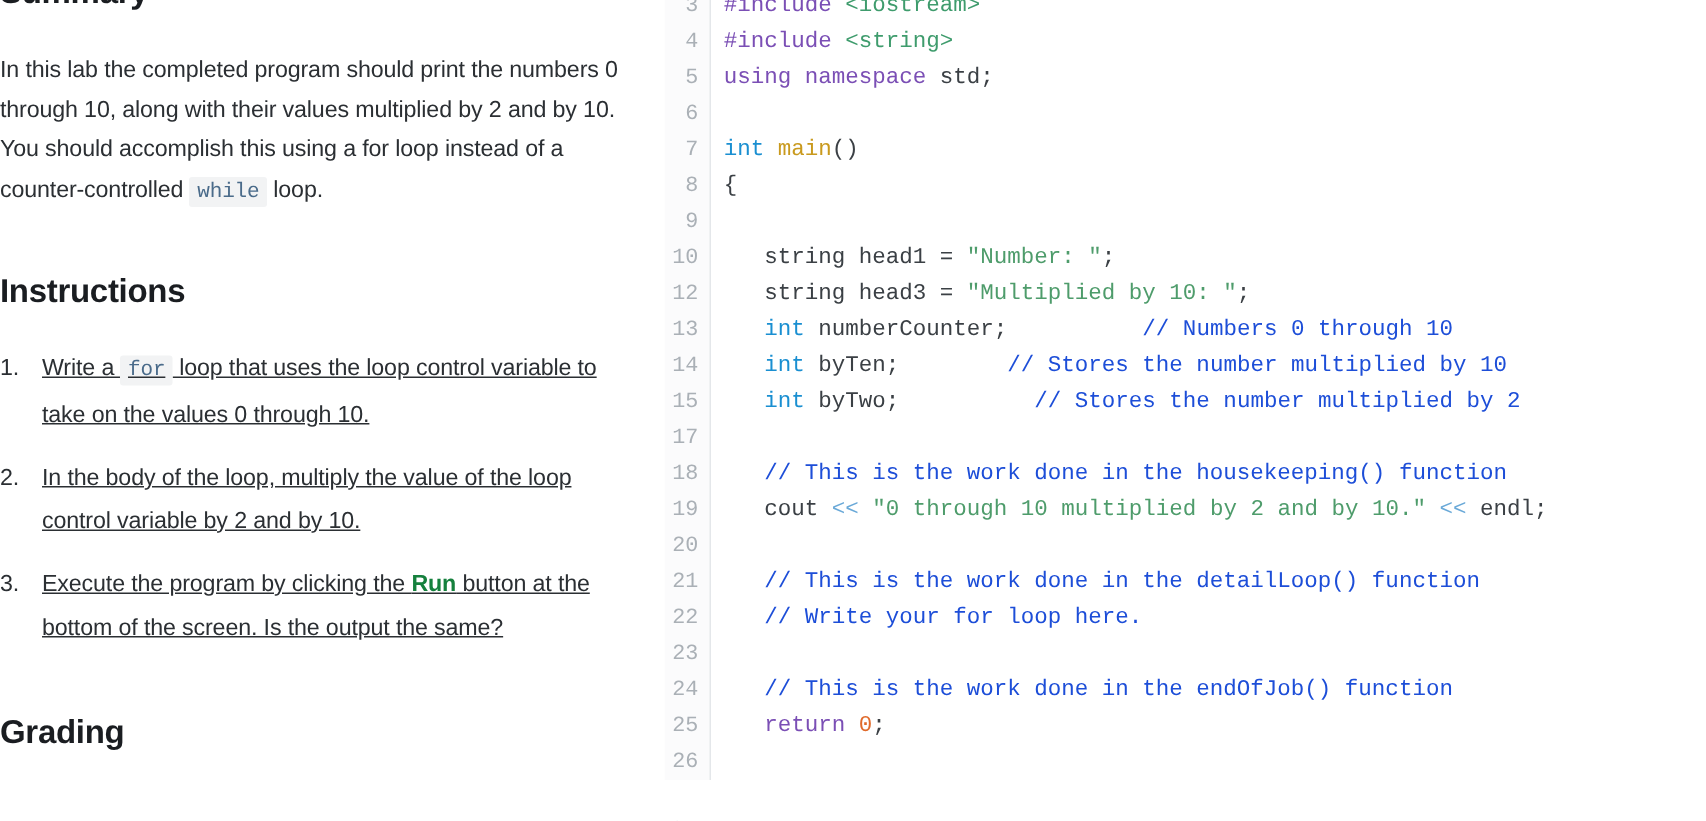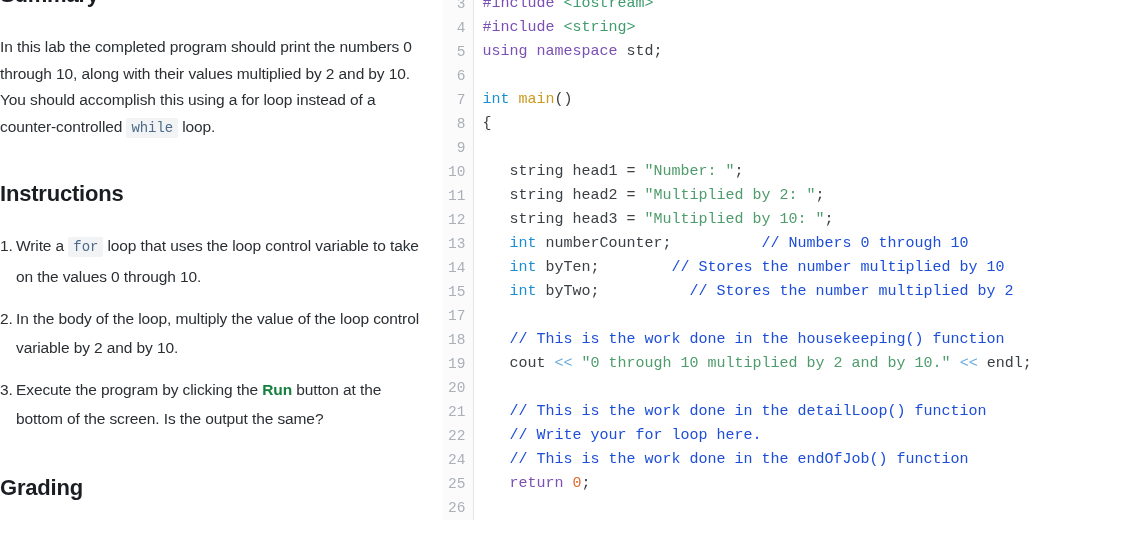--- a/index.html
+++ b/index.html
@@ -52,22 +52,23 @@
     padding: 0;
     list-style: none;
     counter-reset: step;
   }
   .doc-ol li {
     position: relative;
     font-size: 15.5px;
     line-height: 29px;
     color: #2b2f33;
     margin: 0 0 13px 0;
-    padding-left: 16px;
+    padding-left: 28px;
     letter-spacing: -0.1px;
+    text-decoration: underline;
   }
   .doc-ol li::before {
     counter-increment: step;
     content: counter(step) ".";
     position: absolute;
     left: 0; top: 0;
     color: #2b2f33;
   }
   code.inline {
     font-family: "Liberation Mono", "DejaVu Sans Mono", monospace;
@@ -223,24 +224,20 @@
             </tr>
             <tr>
               <td class="gutter-cell">9</td>
               <td class="code-cell">&nbsp;</td>
             </tr>
             <tr>
               <td class="gutter-cell">10</td>
               <td class="code-cell"><span class="t-plain">   string head1 = </span><span class="t-str">"Number: "</span><span class="t-plain">;</span></td>
             </tr>
             <tr>
-              <td class="gutter-cell">11</td>
-              <td class="code-cell"><span class="t-plain">   string head2 = </span><span class="t-str">"Multiplied by 2: "</span><span class="t-plain">;</span></td>
-            </tr>
-            <tr>
               <td class="gutter-cell">12</td>
               <td class="code-cell"><span class="t-plain">   string head3 = </span><span class="t-str">"Multiplied by 10: "</span><span class="t-plain">;</span></td>
             </tr>
             <tr>
               <td class="gutter-cell">13</td>
               <td class="code-cell"><span class="t-plain">   </span><span class="t-kw">int</span><span class="t-plain"> numberCounter;          </span><span class="t-com">// Numbers 0 through 10</span></td>
             </tr>
             <tr>
               <td class="gutter-cell">14</td>
               <td class="code-cell"><span class="t-plain">   </span><span class="t-kw">int</span><span class="t-plain"> byTen;        </span><span class="t-com">// Stores the number multiplied by 10</span></td>
@@ -265,20 +262,24 @@
               <td class="gutter-cell">20</td>
               <td class="code-cell">&nbsp;</td>
             </tr>
             <tr>
               <td class="gutter-cell">21</td>
               <td class="code-cell"><span class="t-plain">   </span><span class="t-com">// This is the work done in the detailLoop() function</span></td>
             </tr>
             <tr>
               <td class="gutter-cell">22</td>
               <td class="code-cell"><span class="t-plain">   </span><span class="t-com">// Write your for loop here.</span></td>
+            </tr>
+            <tr>
+              <td class="gutter-cell">23</td>
+              <td class="code-cell">&nbsp;</td>
             </tr>
             <tr>
               <td class="gutter-cell">24</td>
               <td class="code-cell"><span class="t-plain">   </span><span class="t-com">// This is the work done in the endOfJob() function</span></td>
             </tr>
             <tr>
               <td class="gutter-cell">25</td>
               <td class="code-cell"><span class="t-plain">   </span><span class="t-pre">return</span><span class="t-plain"> </span><span class="t-num">0</span><span class="t-plain">;</span></td>
             </tr>
             <tr>

